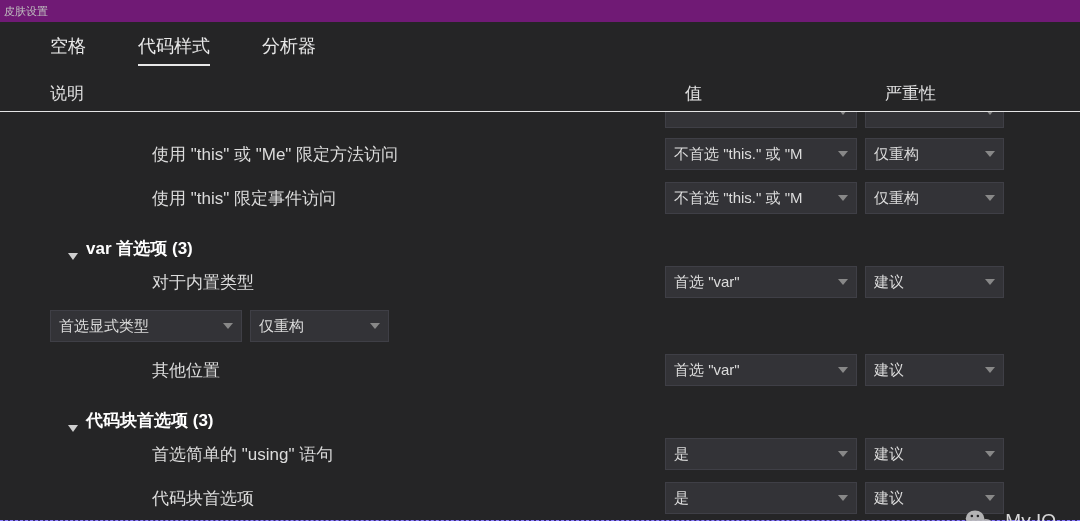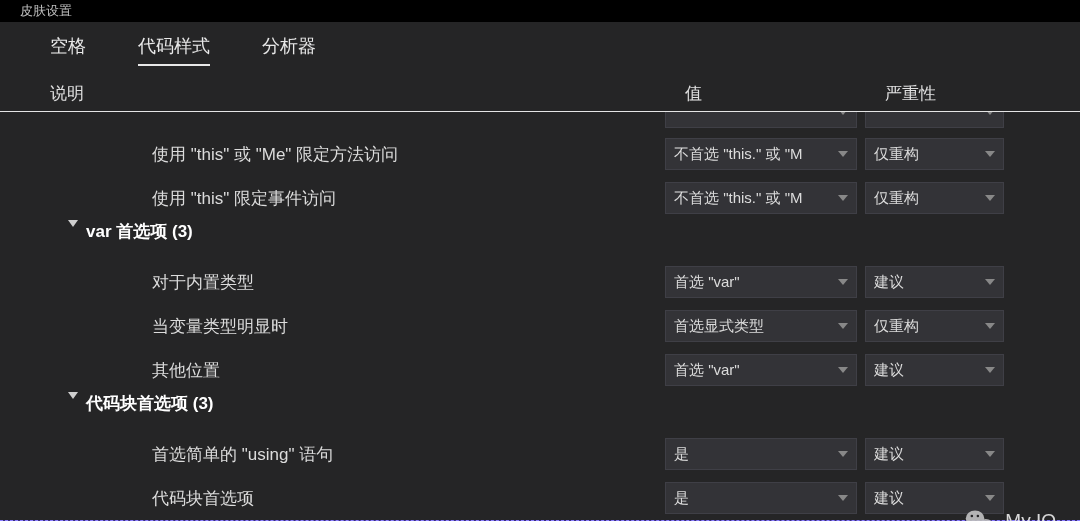--- a/index.html
+++ b/index.html
@@ -1,34 +1,34 @@
 <!DOCTYPE html>
 <html><head>
 <meta charset="utf-8">
 <style>
 *{margin:0;padding:0;box-sizing:border-box;font-family:"Microsoft YaHei",Segoe UI,sans-serif}
 html,body{width:1080px;height:521px;background:#252526;color:#d4d4d4;overflow:hidden}
-.titlebar{height:22px;background:#000000;color:#bfbfbf;font-size:13px;padding-left:20px;line-height:22px}
+.titlebar{height:22px;background:#701a75;color:#bfbfbf;font-size:11px;padding-left:4px;line-height:22px}
 .tabs{display:flex;gap:52px;padding:12px 0 10px 50px}
 .tab{color:#e8e8e8;font-size:18px;padding-bottom:6px;cursor:pointer}
 .tab.active{border-bottom:2px solid #e8e8e8}
 .colhdr{display:flex;border-bottom:1px solid #e5e5e5;padding:6px 0 6px 50px;font-size:17px;color:#e0e0e0}
 .colhdr .c1{flex:0 0 635px}
 .colhdr .c2{flex:0 0 200px}
 .colhdr .c3{flex:0 0 160px}
 .body{position:relative}
 .row{display:flex;align-items:center;height:44px;padding-left:50px}
 .row .desc{flex:0 0 615px;font-size:17px;color:#dcdcdc}
 .row .cell{flex:0 0 200px;display:flex;align-items:center}
 .row .cell.sev{flex:0 0 195px}
 .dd{display:flex;align-items:center;justify-content:space-between;width:192px;height:32px;background:#333337;border:1px solid #3f3f46;padding:0 8px;color:#dcdcdc;font-size:15px;cursor:pointer;white-space:nowrap;overflow:hidden}
 .dd.sev{width:139px}
 .dd .txt{overflow:hidden;text-overflow:clip;white-space:nowrap}
 .caret{width:0;height:0;border-left:5px solid transparent;border-right:5px solid transparent;border-top:6px solid #888;flex:0 0 auto;margin-left:6px}
-.grp{display:flex;align-items:flex-start;height:40px;padding-left:68px;font-size:17px;font-weight:600;color:#fff}
+.grp{display:flex;align-items:flex-end;height:40px;padding-left:68px;font-size:17px;font-weight:600;color:#fff}
 .tri{width:0;height:0;border-left:5px solid transparent;border-right:5px solid transparent;border-top:7px solid #cfcfcf;margin-right:8px}
 .indent{padding-left:102px}
 .cutrow{height:20px;overflow:hidden}
 .cutrow .desc,.cutrow .dd{margin-top:-20px}
 .selrow{background:#3b2e82;border-top:1px dashed #8a7eff;border-bottom:1px dashed #8a7eff}
 .watermark{position:absolute;right:24px;bottom:26px;display:flex;align-items:center;color:#e8e8e8;font-size:19px;pointer-events:none;opacity:.92}
 .wechat{width:34px;height:34px;margin-right:8px}
 .wechat svg{width:34px;height:34px}
 </style>
 </head>
@@ -107,21 +107,20 @@
         </div>
       </div>
       <div class="cell sev">
         <div class="dd sev">
           <span class="txt">建议</span>
           <span class="caret"></span>
         </div>
       </div>
     </div>
     <div class="row">
-      <div class="desc indent">当变量类型明显时</div>
       <div class="cell">
         <div class="dd val">
           <span class="txt">首选显式类型</span>
           <span class="caret"></span>
         </div>
       </div>
       <div class="cell sev">
         <div class="dd sev">
           <span class="txt">仅重构</span>
           <span class="caret"></span>

